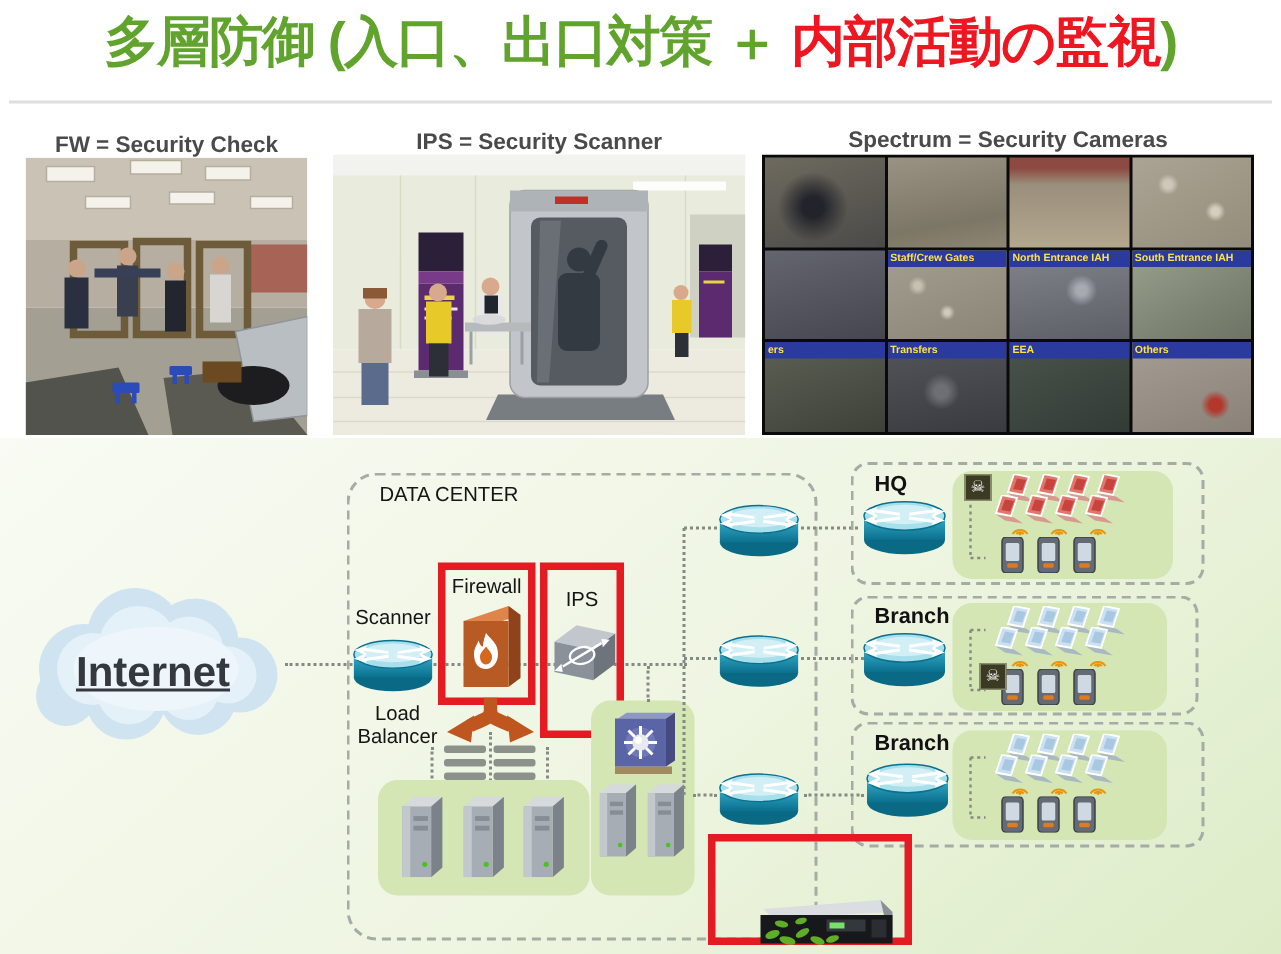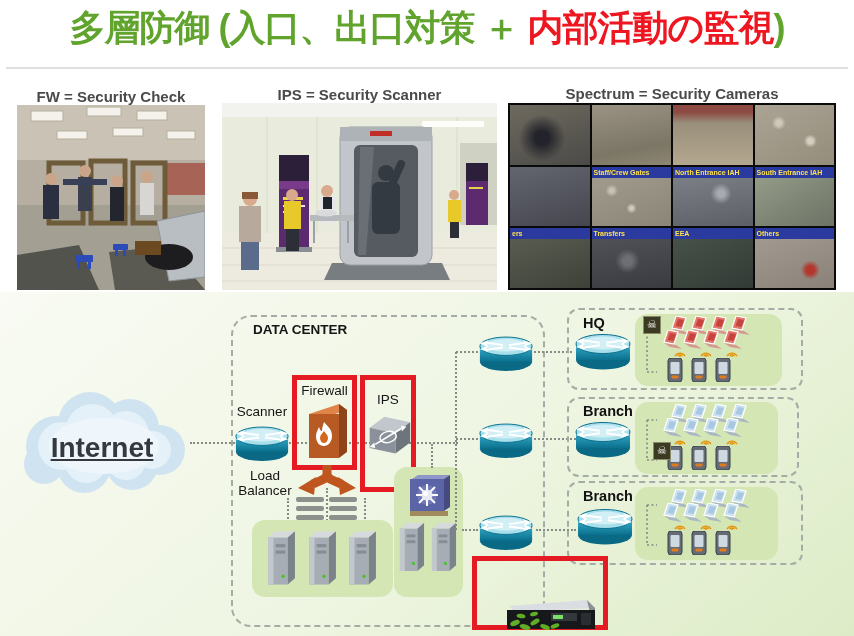--- a/index.html
+++ b/index.html
@@ -39,21 +39,21 @@
   .bg8{background:linear-gradient(150deg,#99a08c,#7d8474 60%,#6d7465);}
   .bg9{background:linear-gradient(160deg,#5c6054,#3d4138);}
   .bg10{background:radial-gradient(circle at 45% 55%,#6e6f75 8%,transparent 22%),linear-gradient(170deg,#54555b,#3a3b40);}
   .bg11{background:linear-gradient(155deg,#49544c,#323b35);}
   .bg12{background:radial-gradient(circle at 70% 70%,#b2382e 6%,transparent 14%),linear-gradient(160deg,#a59d93,#8a8279);}
   
   .diagram{position:absolute;left:0;top:292px;width:854px;height:344px;
            background:linear-gradient(140deg,#f9fbf4 0%,#eef5e1 55%,#ddecc7 100%);}
   .abs{position:absolute;}
   .lbl{position:absolute;color:#151515;font-size:13.5px;line-height:15px;}
-  .lbl.b{font-weight:bold;}
+  .lbl.b{font-weight:normal;}
   .dot-h{position:absolute;border-top:2px dotted #848a84;height:0;}
   .dot-v{position:absolute;border-left:2px dotted #848a84;width:0;}
   .dashed-box{position:absolute;border:2px dashed #a5aba5;border-radius:12px;box-sizing:border-box;}
   .dc-box{border-radius:20px;}
   .green-rect{position:absolute;background:#d4e6b3;border-radius:13px;}
   .red-box{position:absolute;border:5px solid #e41b23;box-sizing:border-box;}
   .lb-bars{position:absolute;width:62px;height:23px;}
   .lb-bars i{position:absolute;width:28px;height:5px;border-radius:2px;background:#8c918c;}
   .skull{position:absolute;width:16px;height:16px;background:#3b3a22;border:1px solid #8a8a6a;
          color:#fff;font-size:11px;line-height:15px;text-align:center;

